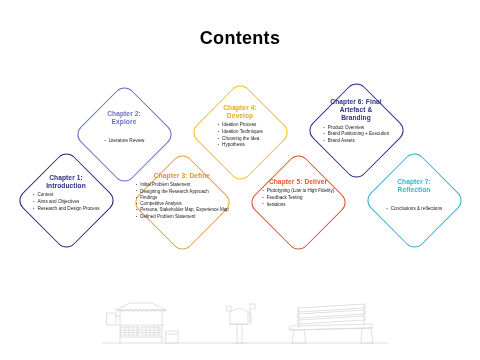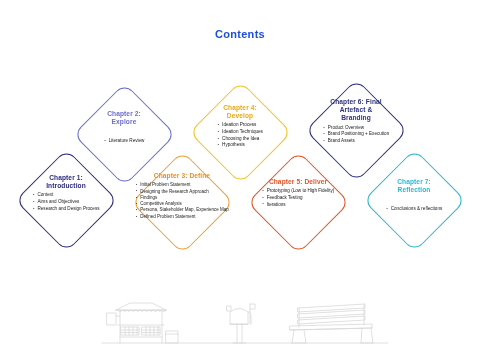--- a/index.html
+++ b/index.html
@@ -19,23 +19,23 @@
     width: 480px;
     height: 360px;
     background: #ffffff;
   }
   #page-title {
     position: absolute;
     top: 28px;
     left: 0;
     width: 480px;
     text-align: center;
-    font-size: 11px;
+    font-size: 18px;
     font-weight: bold;
-    color: #1d4ed8;
+    color: #000000;
     letter-spacing: 0.3px;
   }
 
   
   .node {
     position: absolute;
     width: 104px;
     height: 104px;
     box-sizing: border-box;
   }

